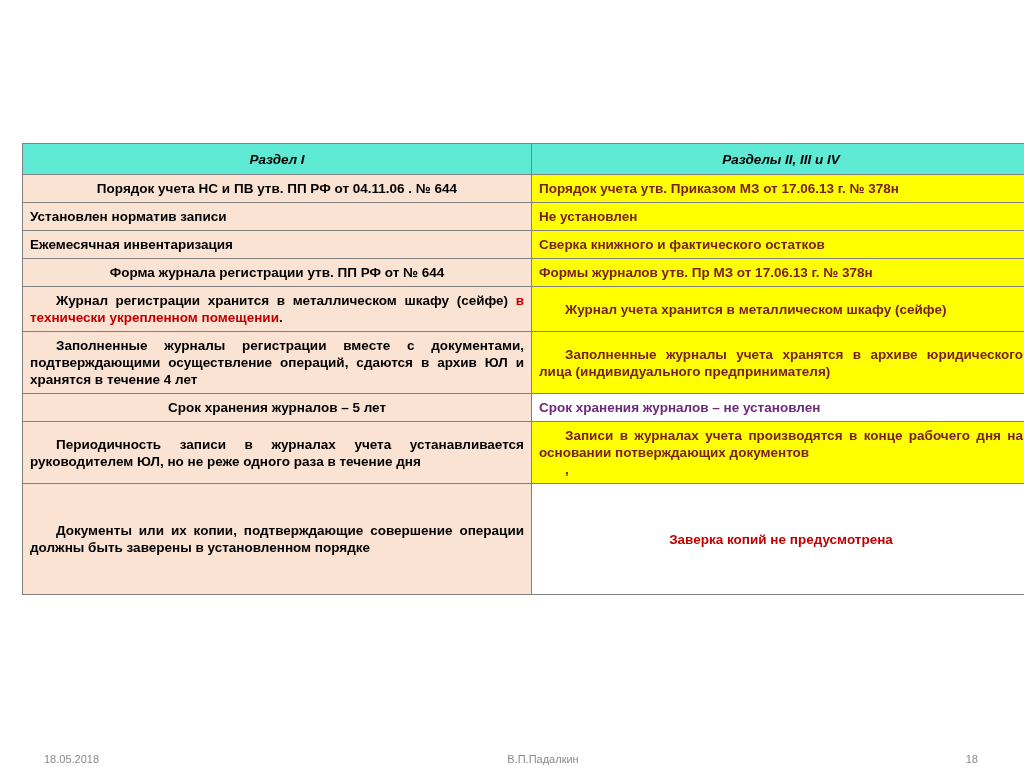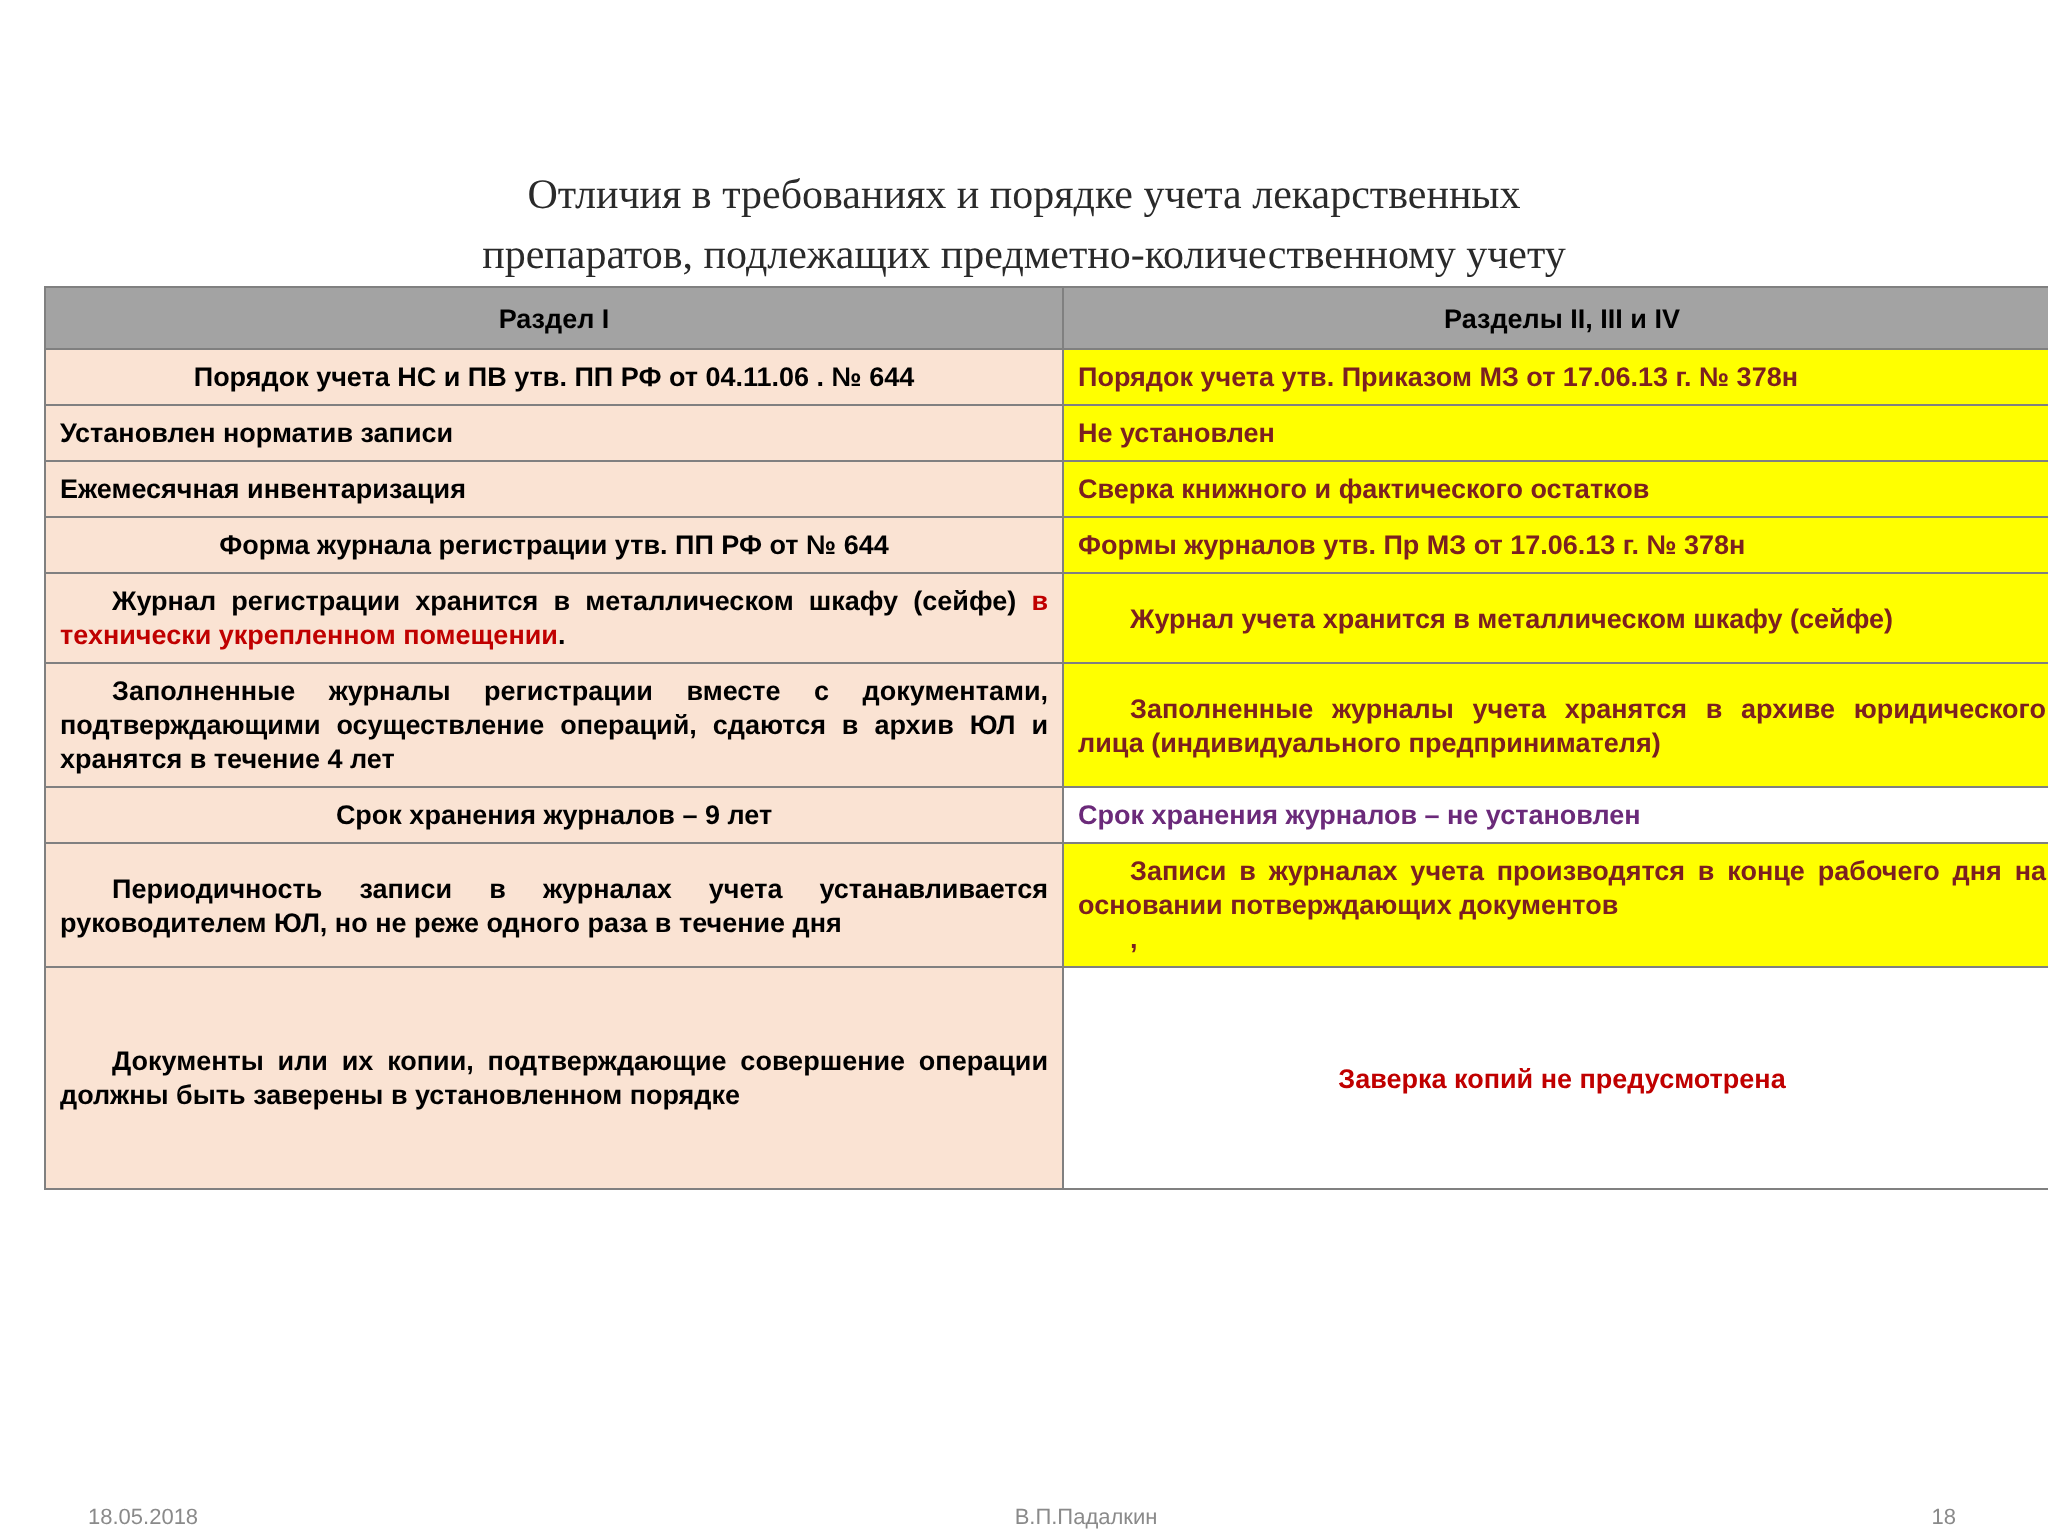--- a/index.html
+++ b/index.html
@@ -60,26 +60,27 @@
     vertical-align: middle;
     padding: 5px 7px;
     font-size: 13.5px;
     line-height: 17px;
     font-family: "Liberation Sans", sans-serif;
   }
   td.col-left { width: 494px; }
   td.col-right { width: 484px; }
 
   .hdr td {
-    background: #a3a3a3;
+    background: #5eead4;
     text-align: center;
     font-weight: bold;
     font-size: 13.5px;
     padding: 3px 6px;
     height: 20px;
+    font-style: italic;
   }
   .left-cell {
     background: #fae3d3;
     color: #000000;
   }
   .right-yellow {
     background: #ffff00;
     color: #7b2020;
   }
   .right-white {
@@ -106,24 +107,20 @@
   }
   .footer .date { position: absolute; left: 44px; top: 0; }
   .footer .author { position: absolute; left: 0; width: 1024px; text-align: center; top: 0; padding-left: 31px; }
   .footer .num { position: absolute; right: 46px; top: 0; }
 </style>
 </head>
 <body>
 
 <div class="slide">
 
-  <div class="title-block">
-    <div>Отличия в требованиях и порядке учета лекарственных</div>
-    <div class="title-line2">препаратов, подлежащих предметно-количественному учету</div>
-  </div>
 
 
   <table class="cmp">
     <tbody>
       <tr class="hdr">
         <td class="col-left">Раздел I</td>
         <td class="col-right">Разделы II, III и IV</td>
       </tr>
 
       <tr>
@@ -152,21 +149,21 @@
         </td>
         <td class="col-right right-yellow bold justify">Журнал учета хранится в металлическом шкафу (сейфе)</td>
       </tr>
 
       <tr>
         <td class="col-left left-cell justify bold">Заполненные  журналы  регистрации  вместе  с документами,  подтверждающими  осуществление операций, сдаются в архив ЮЛ и хранятся в течение 4 лет</td>
         <td class="col-right right-yellow bold justify">Заполненные журналы учета хранятся в архиве юридического лица (индивидуального предпринимателя)</td>
       </tr>
 
       <tr>
-        <td class="col-left left-cell center bold">Срок хранения журналов – 9 лет</td>
+        <td class="col-left left-cell center bold">Срок хранения журналов – 5 лет</td>
         <td class="col-right right-white purple bold">Срок хранения журналов – не установлен</td>
       </tr>
 
       <tr>
         <td class="col-left left-cell justify bold">Периодичность записи в журналах учета устанавливается руководителем ЮЛ, но не реже одного раза в течение дня</td>
         <td class="col-right right-yellow bold justify">
           <span>Записи в журналах учета производятся в конце рабочего дня на основании потверждающих документов</span>
           <div>,</div>
         </td>
       </tr>

